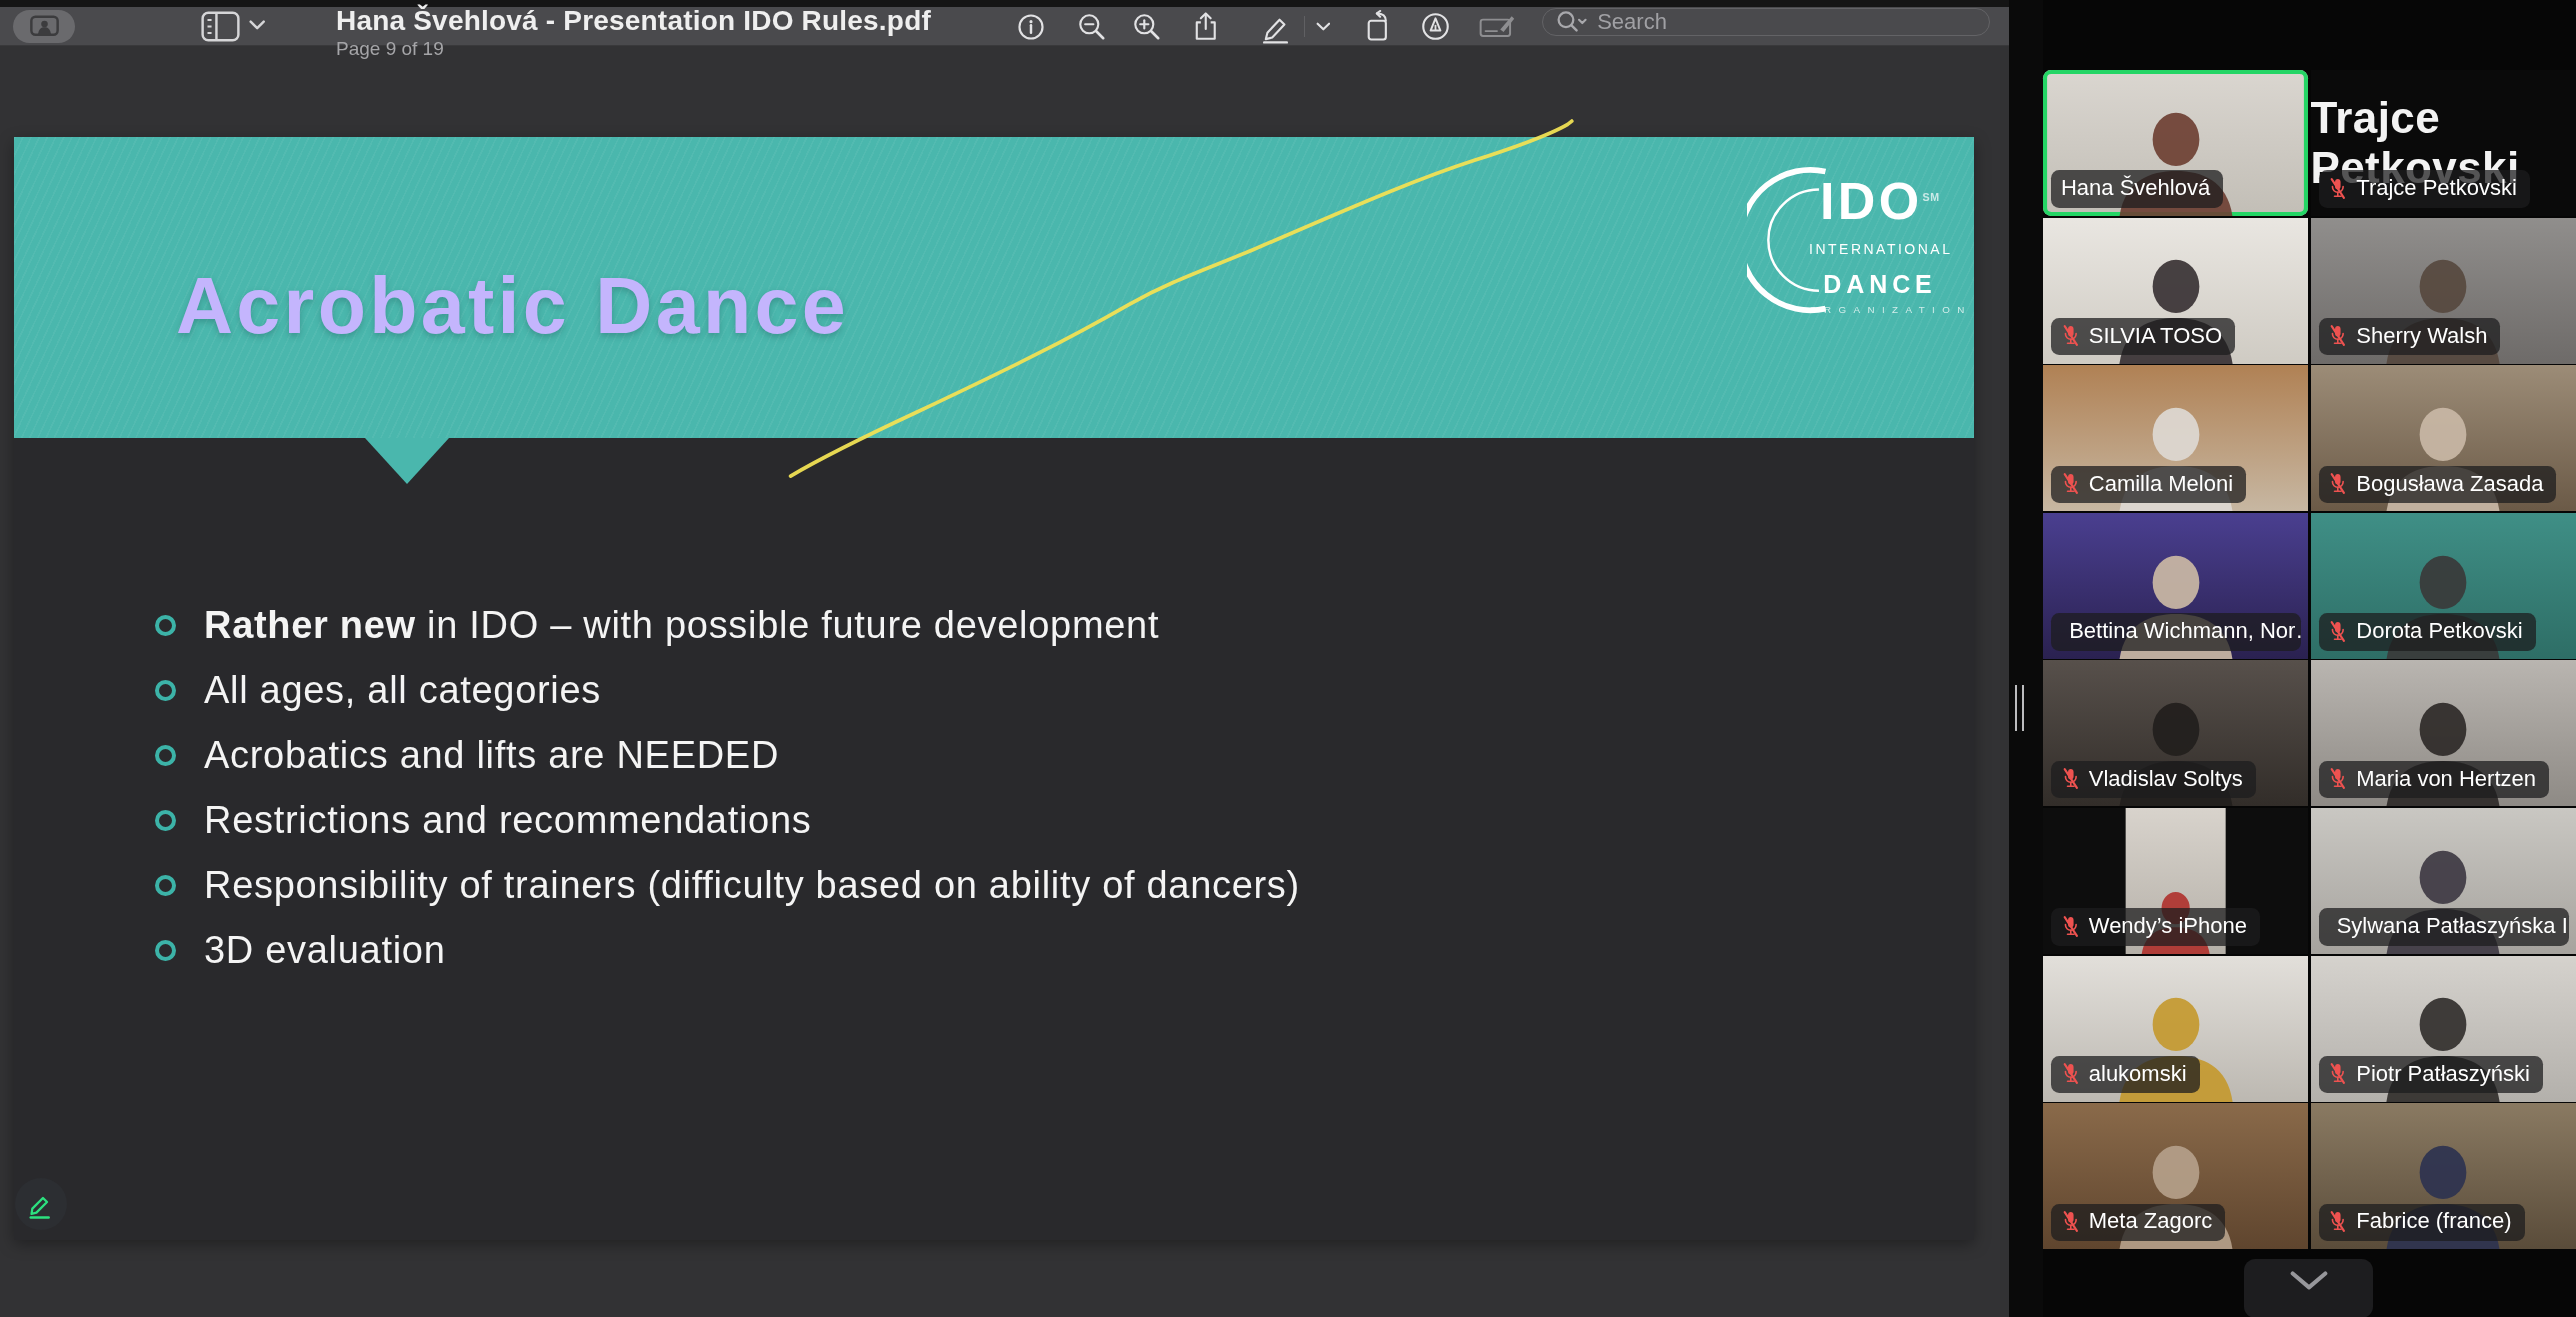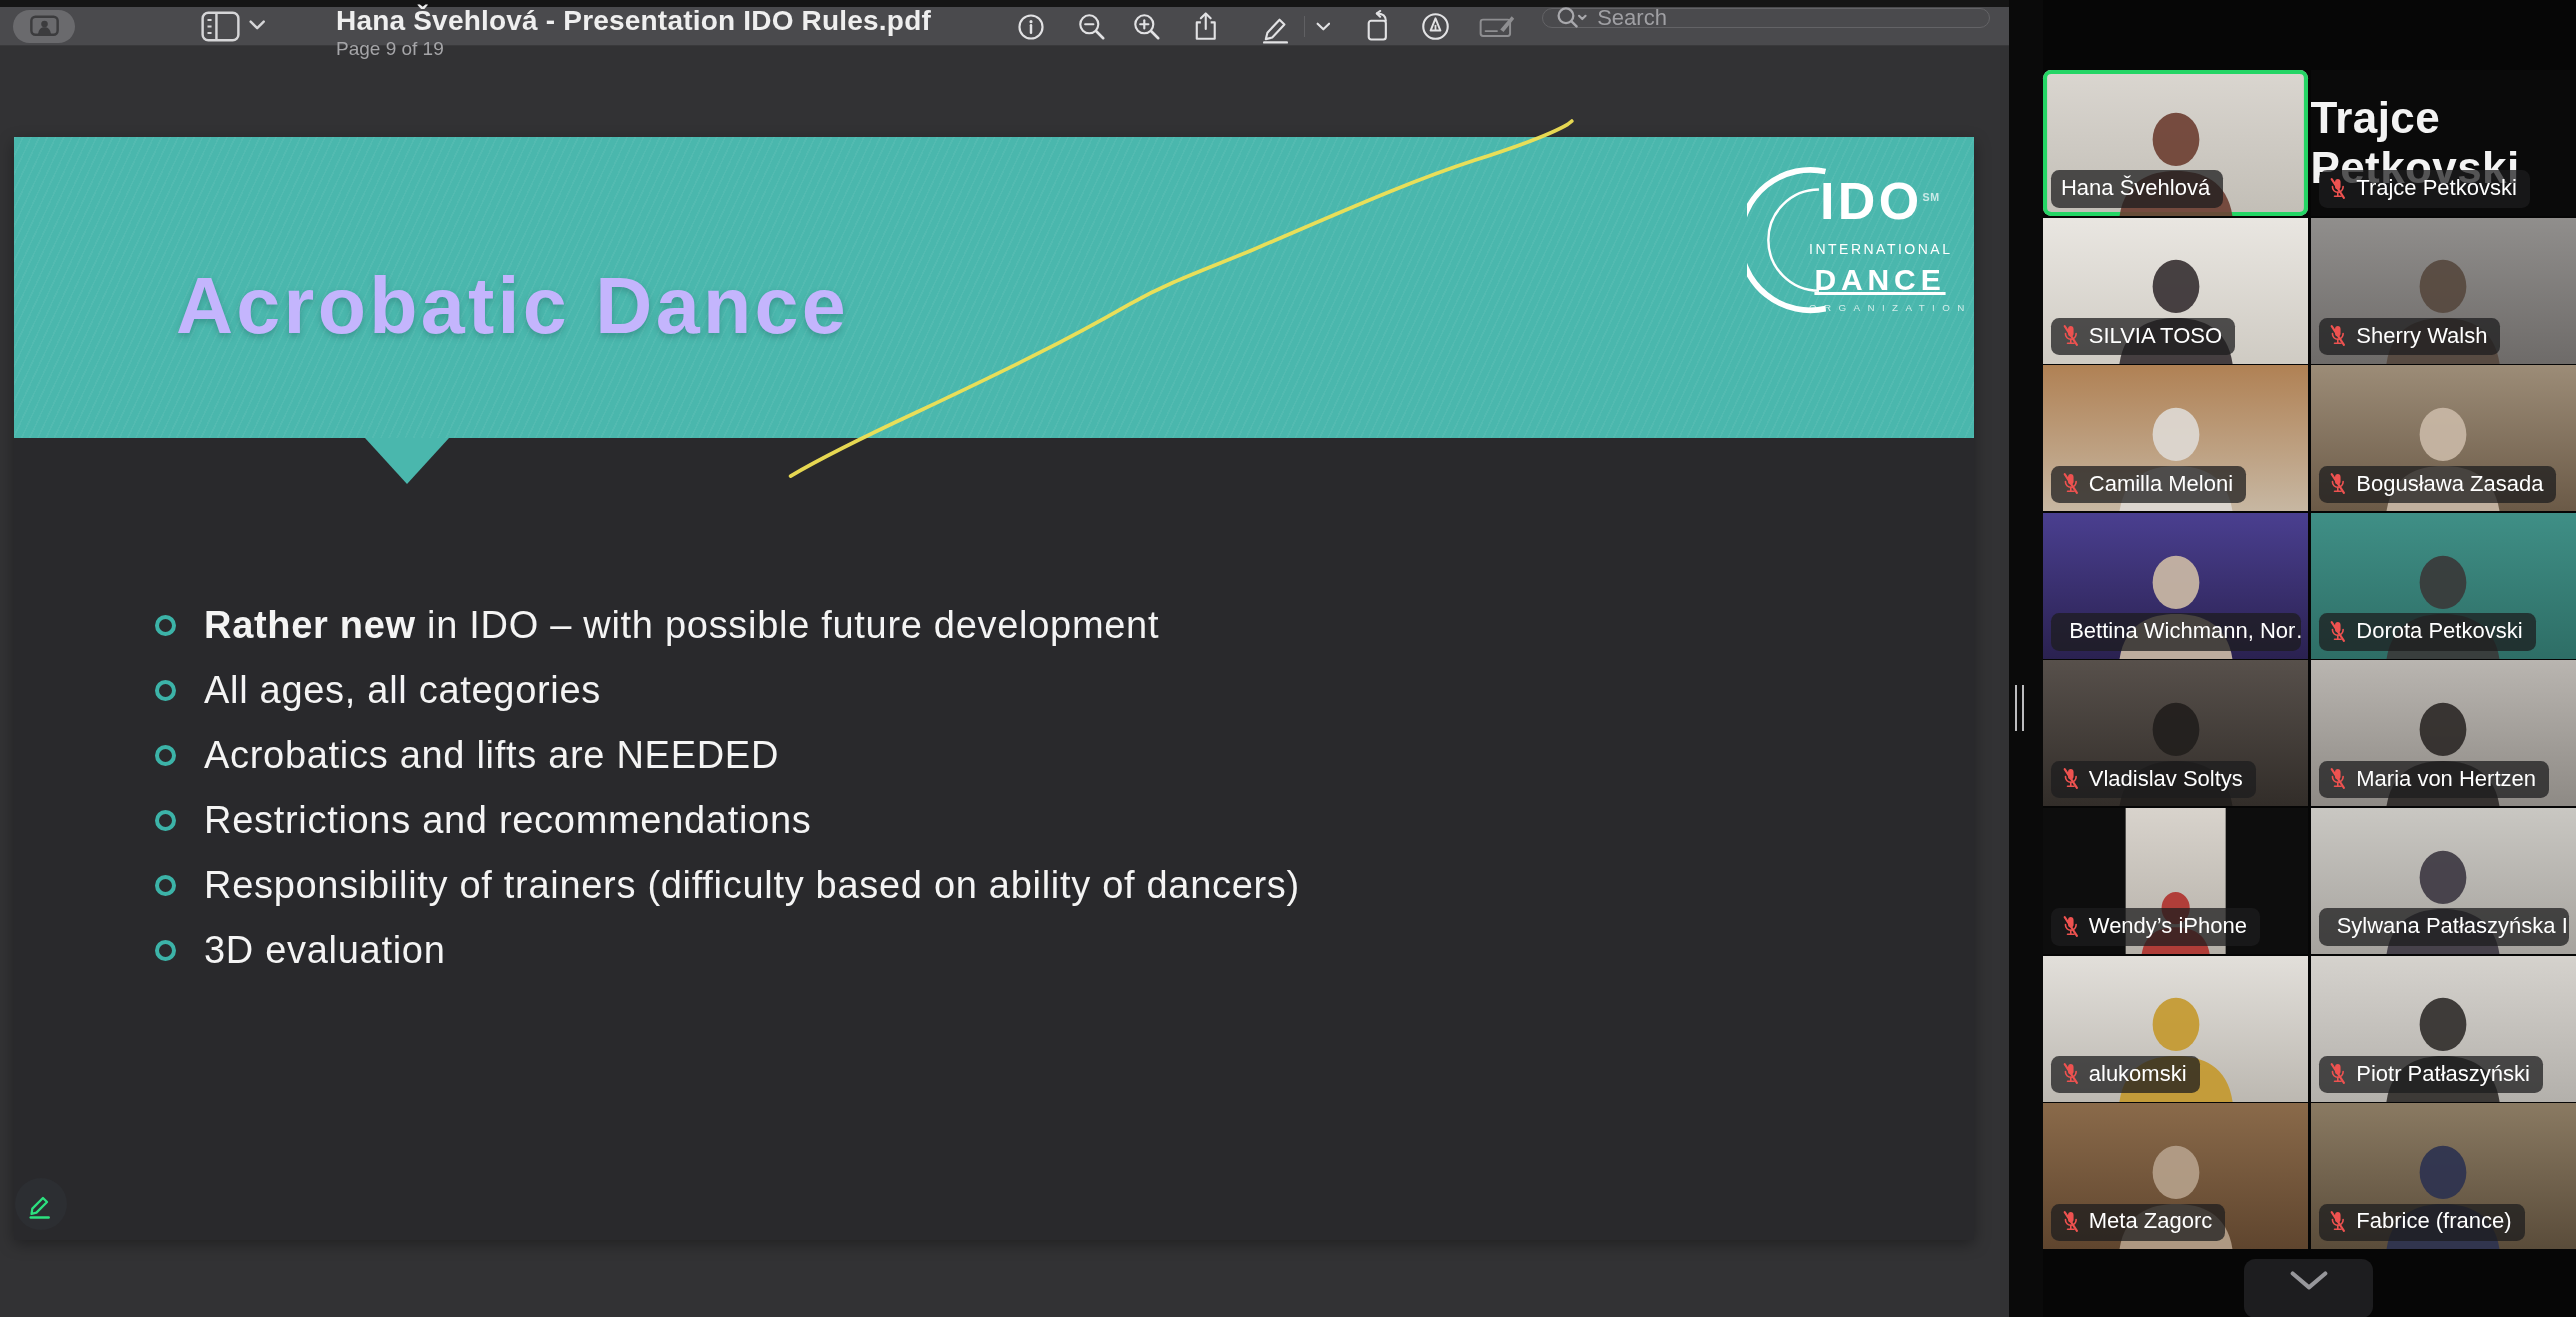--- a/index.html
+++ b/index.html
@@ -16,21 +16,21 @@
   .sidebar-btn { position:absolute; left:201px; top:3.3px; width:41px; height:33px; display:flex; align-items:center; }
   .chev-btn { position:absolute; left:249px; top:11.5px; }
 
   .title-block { position:absolute; left:336px; top:-1.6px; }
   .doc-title { font-size:28px; font-weight:bold; color:#efefef; letter-spacing:0.2px; }
   .doc-page  { font-size:19px; color:#a5a5a8; margin-top:0.8px; }
 
   .tool-icon { position:absolute; top:5.7px; width:36px; height:29.5px; display:flex; align-items:center; justify-content:center; }
   .tool-sep  { position:absolute; top:9.8px; width:0.8px; height:21px; background:#606063; }
 
-  .search-field { position:absolute; left:1542px; top:1.6px; width:448px; height:20px; border:1.6px solid #636366;
+  .search-field { position:absolute; left:1542px; top:1.6px; width:448px; height:28px; border:1.6px solid #636366;
                   border-radius:18px; display:flex; align-items:center; padding-left:13px; }
   .search-field input { background:transparent; border:none; outline:none; color:#c8c8cb; font-size:22px;
                         font-family:"Liberation Sans",sans-serif; width:311px; }
   .search-field input::placeholder { color:#a0a0a4; }
 
   
   .slide-page { position:absolute; left:14px; top:137px; width:1960px; height:1103px; background:#29292c;
                 box-shadow:0 4.9px 14.7px rgba(0,0,0,.35); }
   .band { position:absolute; left:0; top:0; width:100%; height:301px; background:#4ab7ad; }
   .band .texture { position:absolute; inset:0;
@@ -39,21 +39,21 @@
               border-left:42px solid transparent; border-right:42px solid transparent; border-top:46px solid #4ab7ad; }
   .slide-title { position:absolute; left:131px; top:123px; font-size:79px; font-weight:bold; color:#c4b5fd;
                  letter-spacing:3.3px; text-shadow:0 2.5px 6.5px rgba(30,90,85,.35);margin-left:31px; }
 
   .ido-logo { position:absolute; right:23px; top:33px; width:193px; height:141px; color:#fff; }
   .ido-crescent { position:absolute; left:-11.5px; top:-4.9px; }
   .ido-text { position:absolute; left:51px; top:0; width:142px; text-align:center; }
   .ido-acronym { font-size:52px; font-weight:bold; letter-spacing:3.3px; line-height:54px; }
   .ido-acronym sup { font-size:10.6px; letter-spacing:0.8px; opacity:.7; }
   .ido-w1 { font-size:14px; letter-spacing:2.5px; margin-top:13px; }
-  .ido-w2 { font-size:30px; font-weight:bold; letter-spacing:4.9px; margin-top:6px;text-decoration:underline; }
+  .ido-w2 { font-size:25px; font-weight:bold; letter-spacing:4.9px; margin-top:13px; }
   .ido-w3 { font-size:9.8px; letter-spacing:7.4px; margin-top:4.9px; opacity:.75; }
 
   .bullets { position:absolute; left:141px; top:456px; list-style:none; }
   .bullets li { display:flex; align-items:center; height:65px; font-size:38px; color:#f4f4f4; letter-spacing:0.7px; }
   .bullets .ring { flex:none; width:21px; height:21px; border:4.9px solid #3cb3a8; border-radius:50%; margin-right:28px; }
   .bullets b { font-weight:bold; }
 
   .annotation-layer { position:absolute; left:0; top:0; width:2009px; height:1317px; pointer-events:none; }
 
   .fab { position:absolute; left:14.7px; top:1178px; width:52px; height:52px; border-radius:50%;

